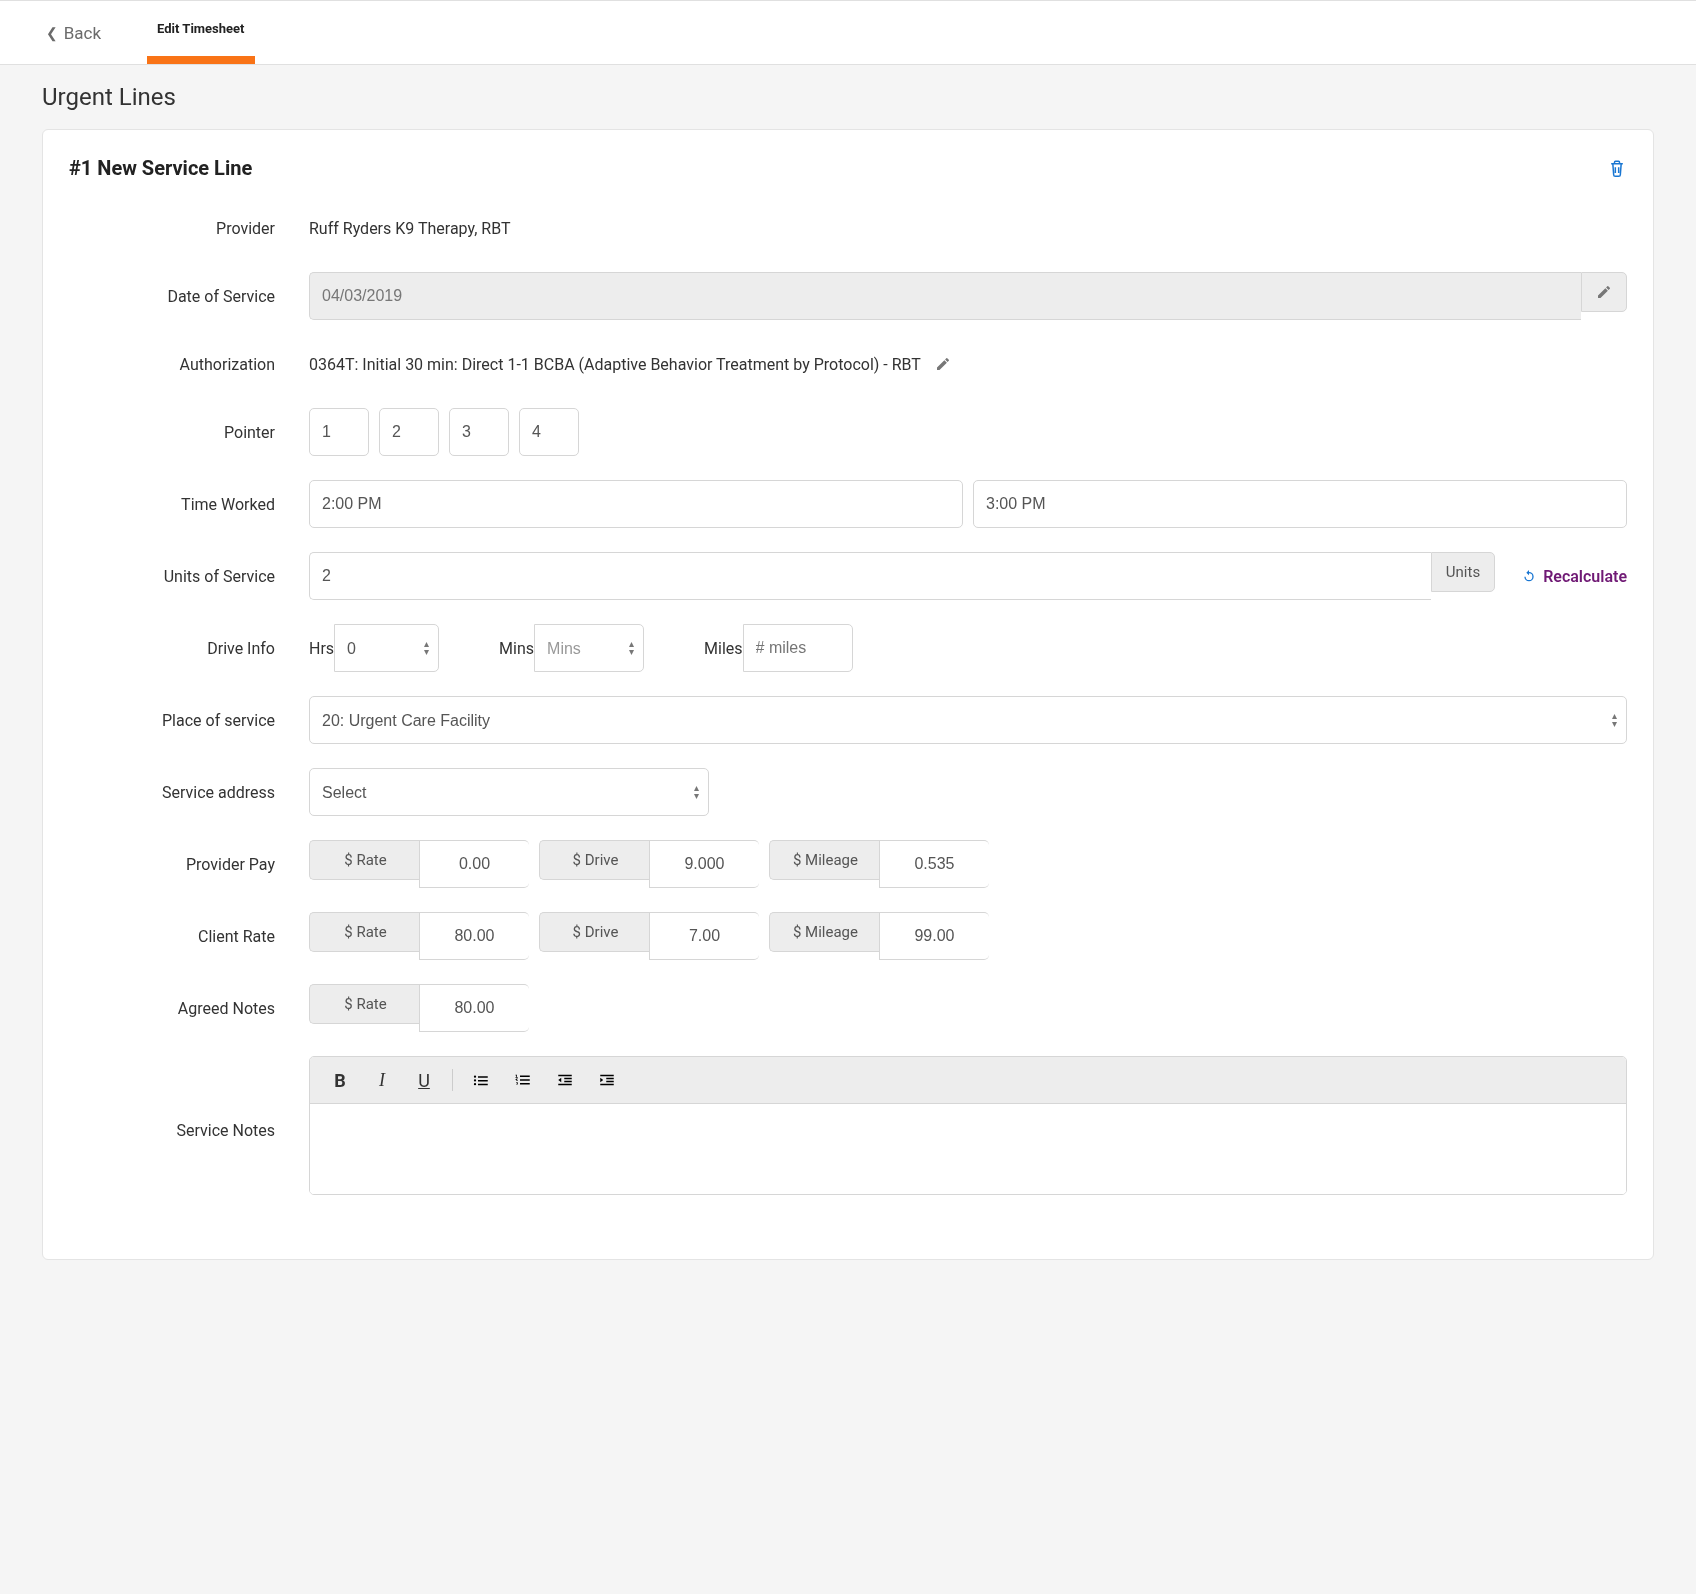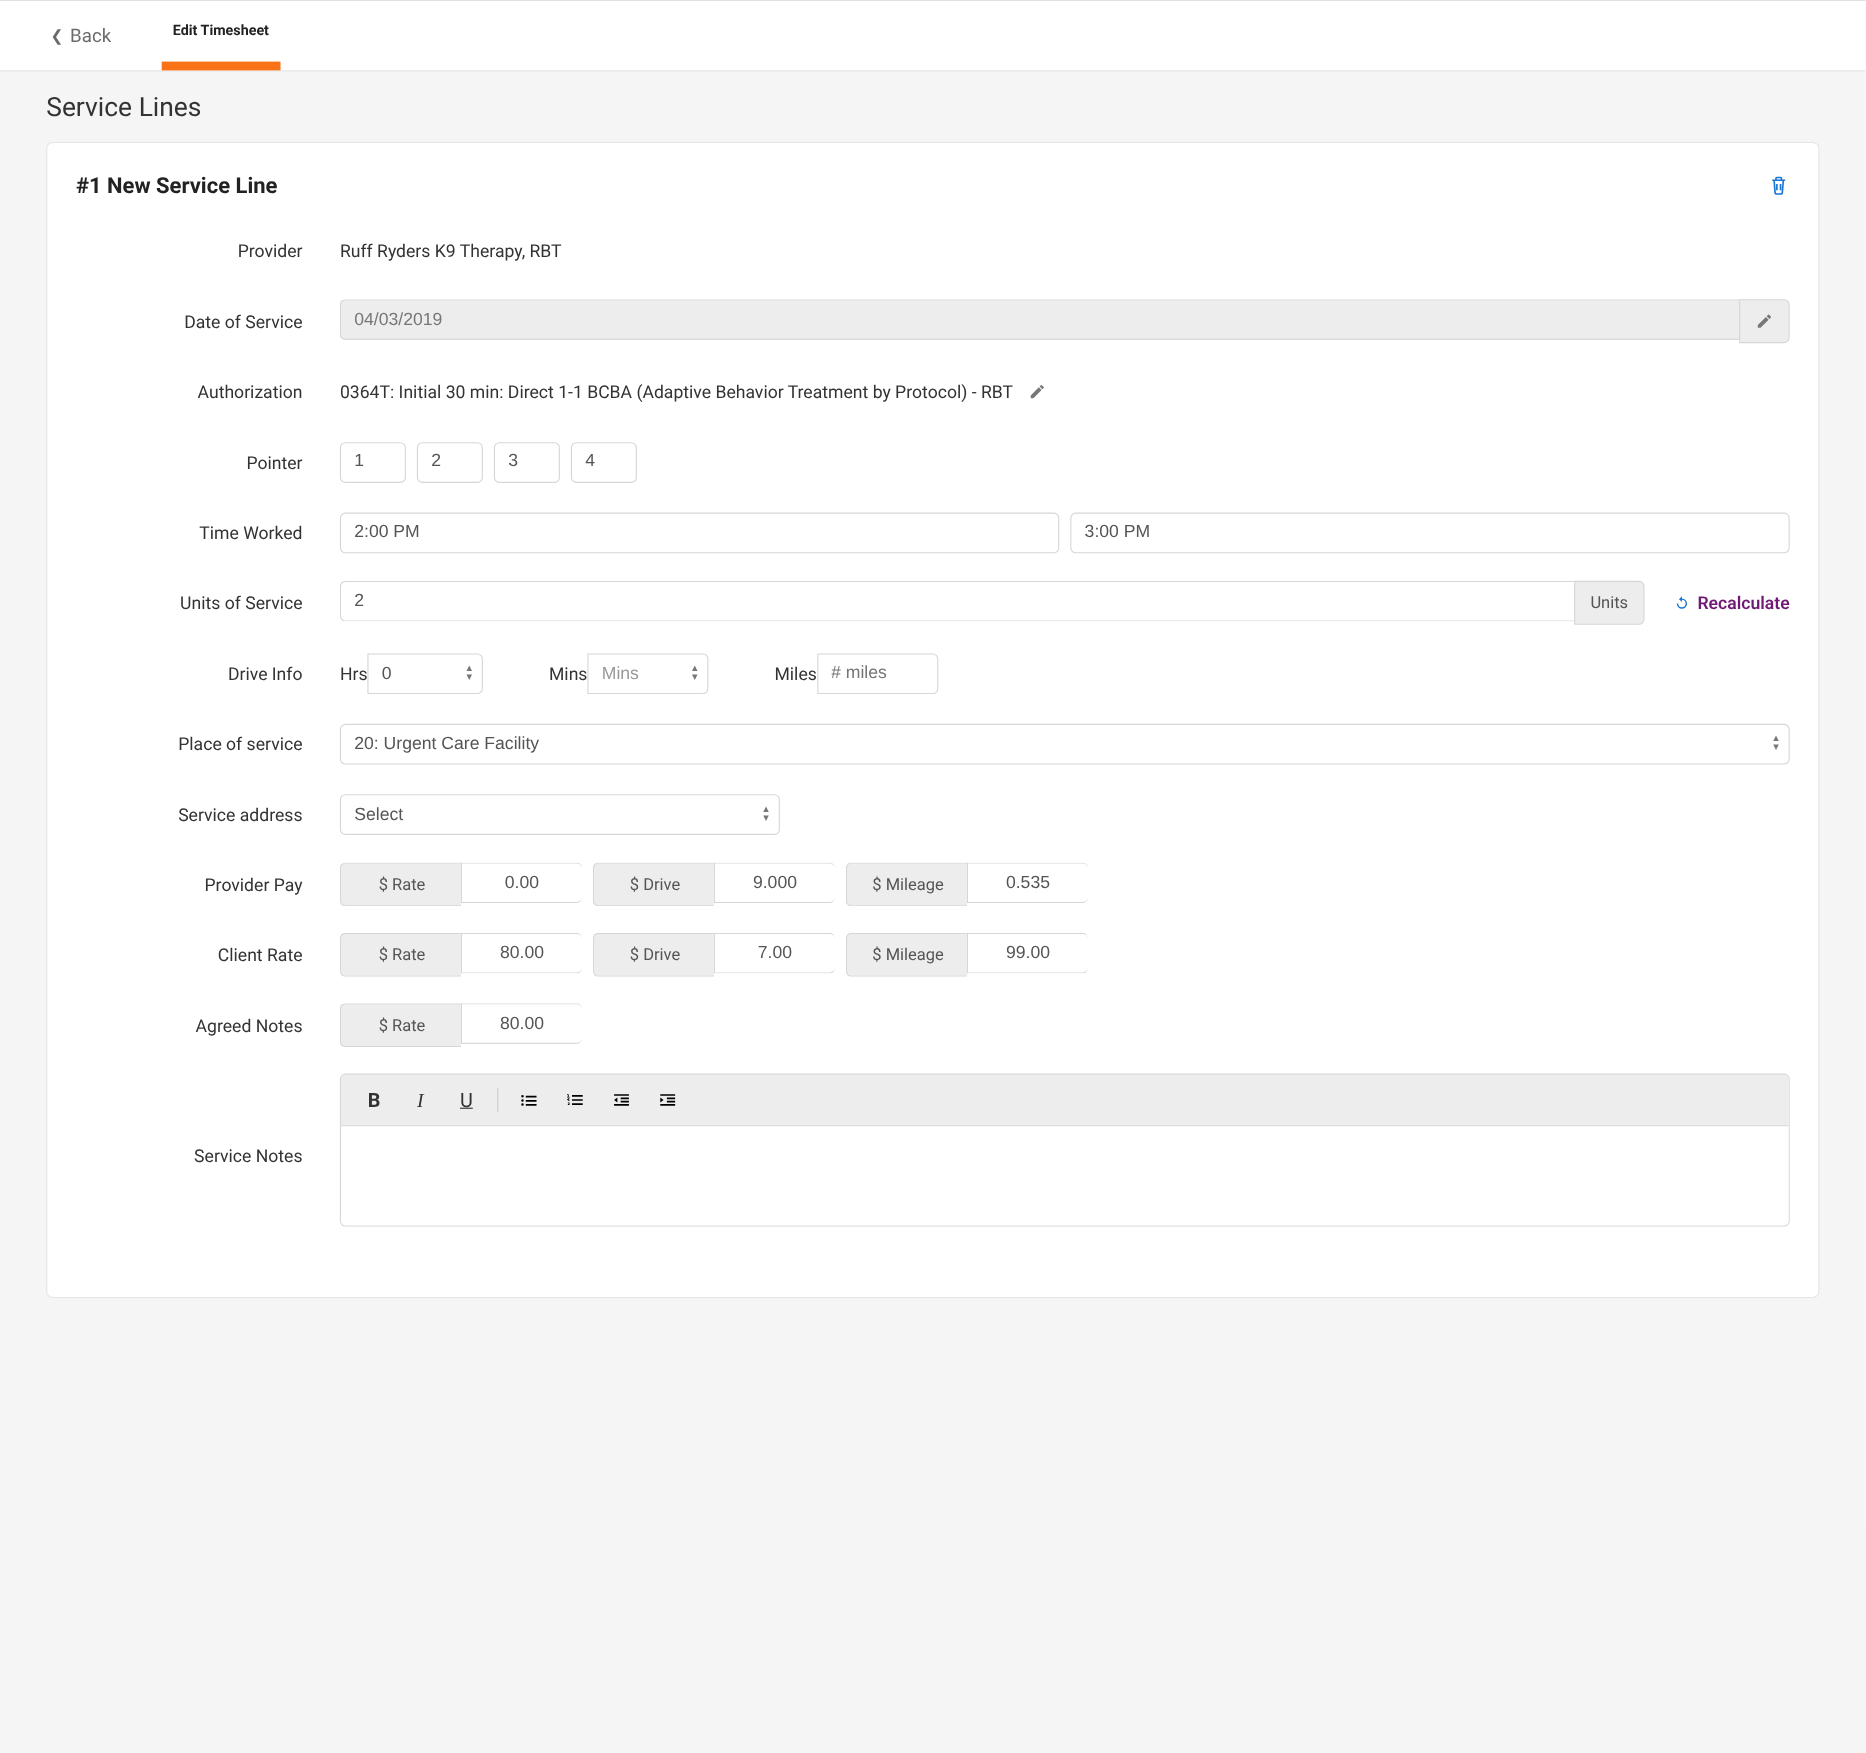--- a/index.html
+++ b/index.html
@@ -88,21 +88,21 @@
     display: flex;
     align-items: center;
     gap: 10px;
   }
   .static-text {
     color: #333;
   }
   .input, .select {
     border: 1px solid #d6d6d6;
     border-radius: 5px;
-    height: 37px;
+    height: 48px;
     padding: 0 12px;
     font-size: 16px;
     color: #555;
     background: #fff;
   }
   .input.readonly {
     background: #ededed;
     color: #777;
   }
   .input-group {
@@ -214,21 +214,21 @@
 <div class="top-border"></div>
 
 <div class="header-bar">
   <div class="back">
     <span class="chev">❮</span>
     <span>Back</span>
   </div>
   <div class="tab">Edit Timesheet</div>
 </div>
 
-<h2 class="page-title">Service Lines</h2>
+<h2 class="page-title">Urgent Lines</h2>
 
 <div class="card">
   <div class="card-title-row">
     <div class="card-title">#1 New Service Line</div>
     <svg class="trash" viewBox="0 0 24 24">
       <path fill="none" stroke="#1976d2" stroke-width="1.8" d="M5 7h14M10 4h4a1 1 0 0 1 1 1v2H9V5a1 1 0 0 1 1-1zM7 7l1 13a2 2 0 0 0 2 2h4a2 2 0 0 0 2-2l1-13M10 11v7M14 11v7"></path>
     </svg>
   </div>
 
   <div class="form-row">

